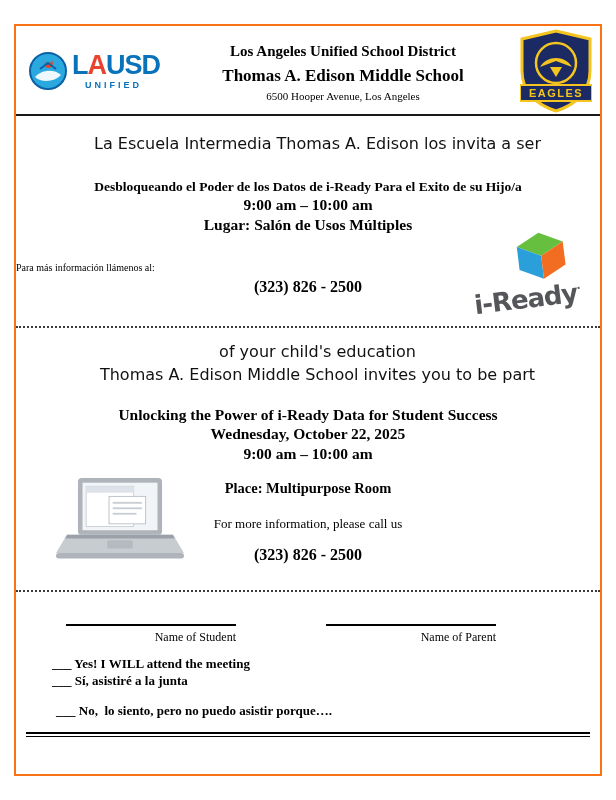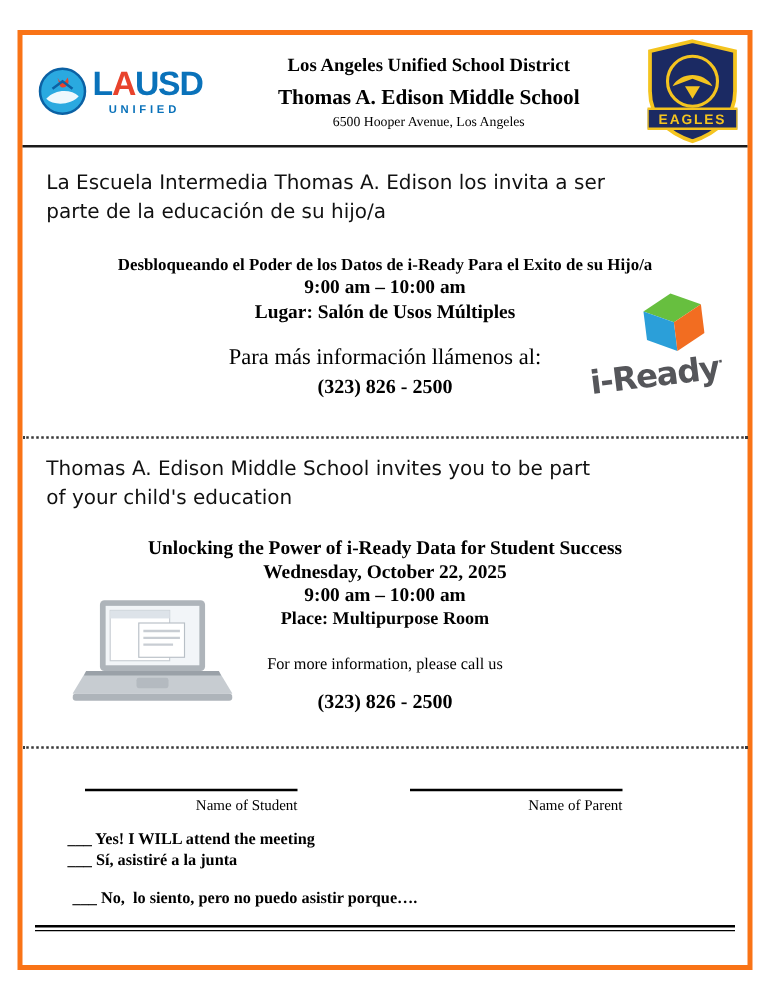--- a/index.html
+++ b/index.html
@@ -2,63 +2,63 @@
 <html style="--lausd-blue: #0a72ba; --lausd-red: #e8432c; --eagle-navy: #1b2a63; --eagle-gold: #f4c41f; --iready-green: #67bf3f; --iready-blue: #2b9fd9; --iready-orange: #f26d21; --iready-gray: #55565a;"><head>
 <meta charset="utf-8">
 <style>
   * { box-sizing: border-box; margin: 0; padding: 0; }
   html, body { width: 616px; height: 800px; background: #ffffff; }
   body { font-family: "Liberation Serif", serif; color: #000; position: relative; }
 
   .page {
     position: absolute; left: 14px; top: 24px;
     width: 588px; height: 752px;
-    border: 4px solid #f97316; background: #fff;
+    border: 2px solid #f97316; background: #fff;
   }
 
   
   .header { display: flex; align-items: center; height: 88px; padding: 4px 8px 2px 12px; }
   .lausd-logo { display: flex; align-items: center; gap: 4px; width: 142px; }
   .lausd-word { display: flex; flex-direction: column; line-height: 1; }
   .lausd-text { font-family: "Liberation Sans", sans-serif; font-weight: bold; font-size: 27px; letter-spacing: -1px; color: var(--lausd-blue); }
   .lausd-text .a { color: var(--lausd-red); }
   .lausd-unified { font-family: "Liberation Sans", sans-serif; font-weight: bold; font-size: 9px; letter-spacing: 3px; color: var(--lausd-blue); margin-top: 2px; padding-left: 13px; }
   .header-center { flex: 1; text-align: center; padding-top: 2px; }
   .district { font-weight: bold; font-size: 15px; }
   .school { font-weight: bold; font-size: 17px; margin-top: 6px; }
   .address { font-size: 11px; margin-top: 4px; }
   .eagles { width: 76px; display: flex; justify-content: flex-end; }
   .header-rule { border-top: 2px solid #1a1a1a; }
-  .invite { font-family: "DejaVu Sans", sans-serif; font-size: 16px; line-height: 1.45; color: #111; padding-left: 19px; }
+  .invite { font-family: "DejaVu Sans", sans-serif; font-size: 16px; line-height: 1.45; text-align: center; color: #111; padding-left: 19px; }
   .boldline { font-weight: bold; font-size: 15.5px; line-height: 1.25; text-align: center; }
   .dotted { border-top: 2px dotted #3a3a3a; }
 
   
   .invite-es { margin-top: 16px; }
   .headline-es { font-weight: bold; font-size: 13.5px; margin-top: 24px; text-align: center; }
   .dateline { margin-top: 2px; text-align: center; }
   .dateline .big { font-weight: bold; font-size: 15.5px; }
   .dateline .sm { font-weight: bold; font-size: 12px; }
-  .info-es { font-size: 18px; margin-top: 16px; text-align: center; }
+  .info-es { font-size: 10px; margin-top: 28px; }
   .phone { font-weight: bold; font-size: 16px; margin-top: 5px; text-align: center; }
   .divider-1 { margin-top: 30px; }
 
   
   .iready { position: absolute; top: 206px; right: 12px; width: 128px; transform: rotate(-7deg); text-align: center; }
   .iready .cube-wrap { display: flex; justify-content: flex-end; padding-right: 18px; }
   .cube-top { fill: var(--iready-green); }
   .cube-left { fill: var(--iready-blue); }
   .cube-right { fill: var(--iready-orange); }
   .iready-label { font-family: "DejaVu Sans", sans-serif; font-weight: bold; font-size: 26px; letter-spacing: -1px; color: var(--iready-gray); line-height: 1; margin-top: 2px; }
   .iready-label .tm { font-size: 11px; vertical-align: super; }
 
   
   .invite-en { margin-top: 12px; }
   .headline-en { font-weight: bold; font-size: 15.5px; margin-top: 20px; text-align: center; }
-  .place-en { font-weight: bold; font-size: 14.5px; text-align: center; line-height: 1.3; }
+  .place-en { font-weight: bold; font-size: 14.5px; text-align: center; line-height: 1.3; margin-top: 16px; }
   .info-en { font-size: 13px; margin-top: 18px; text-align: center; }
   .phone-en { margin-top: 14px; }
   .divider-2 { margin-top: 26px; }
 
   .laptop { position: absolute; left: 40px; top: 452px; width: 128px; }
 
   
   .sig-row { display: flex; margin: 18px 0 0 50px; }
   .sig-line { width: 170px; border-bottom: 2px solid #000; height: 16px; }
   .sig-spacer { width: 90px; }
@@ -103,21 +103,20 @@
         <path d="M30 38 L36 48 L42 38 Z" fill="#f4c41f"></path>
         <polygon points="0,56 72,56 72,72 0,72" fill="#1b2a63" stroke="#f4c41f" stroke-width="2"></polygon>
         <text x="36" y="68" text-anchor="middle" font-family="Liberation Sans, sans-serif" font-size="11" font-weight="bold" letter-spacing="1.5" fill="#f4c41f">EAGLES</text>
       </svg>
     </div>
   </div>
   <div class="header-rule"></div>
 
   <div class="invite invite-es">
     <div>La Escuela Intermedia Thomas A. Edison los invita a ser</div>
-    <div>parte de la educación de su hijo/a</div>
   </div>
 
   <div class="headline-es">Desbloqueando el Poder de los Datos de i-Ready Para el Exito de su Hijo/a</div>
 
 
   <div class="boldline">9:00 am – 10:00 am</div>
   <div class="boldline">Lugar: Salón de Usos Múltiples</div>
 
   <div class="info-es">Para más información llámenos al:</div>
   <div class="phone">(323) 826 - 2500</div>
@@ -129,22 +128,22 @@
         <polygon class="cube-left" points="4,14 28,26 28,50 4,38"></polygon>
         <polygon class="cube-right" points="52,14 28,26 28,50 52,38"></polygon>
       </svg>
     </div>
     <div class="iready-label"><span>i-Ready</span><span class="tm">·</span></div>
   </div>
 
   <div class="dotted divider-1"></div>
 
   <div class="invite invite-en">
+    <div>of your child's education</div>
     <div>Thomas A. Edison Middle School invites you to be part</div>
-    <div>of your child's education</div>
   </div>
 
   <div class="headline-en">Unlocking the Power of i-Ready Data for Student Success</div>
   <div class="boldline">Wednesday, October 22, 2025</div>
   <div class="boldline">9:00 am – 10:00 am</div>
   <div class="place-en">Place: Multipurpose Room</div>
 
   <div class="info-en">For more information, please call us</div>
   <div class="phone phone-en">(323) 826 - 2500</div>
 

